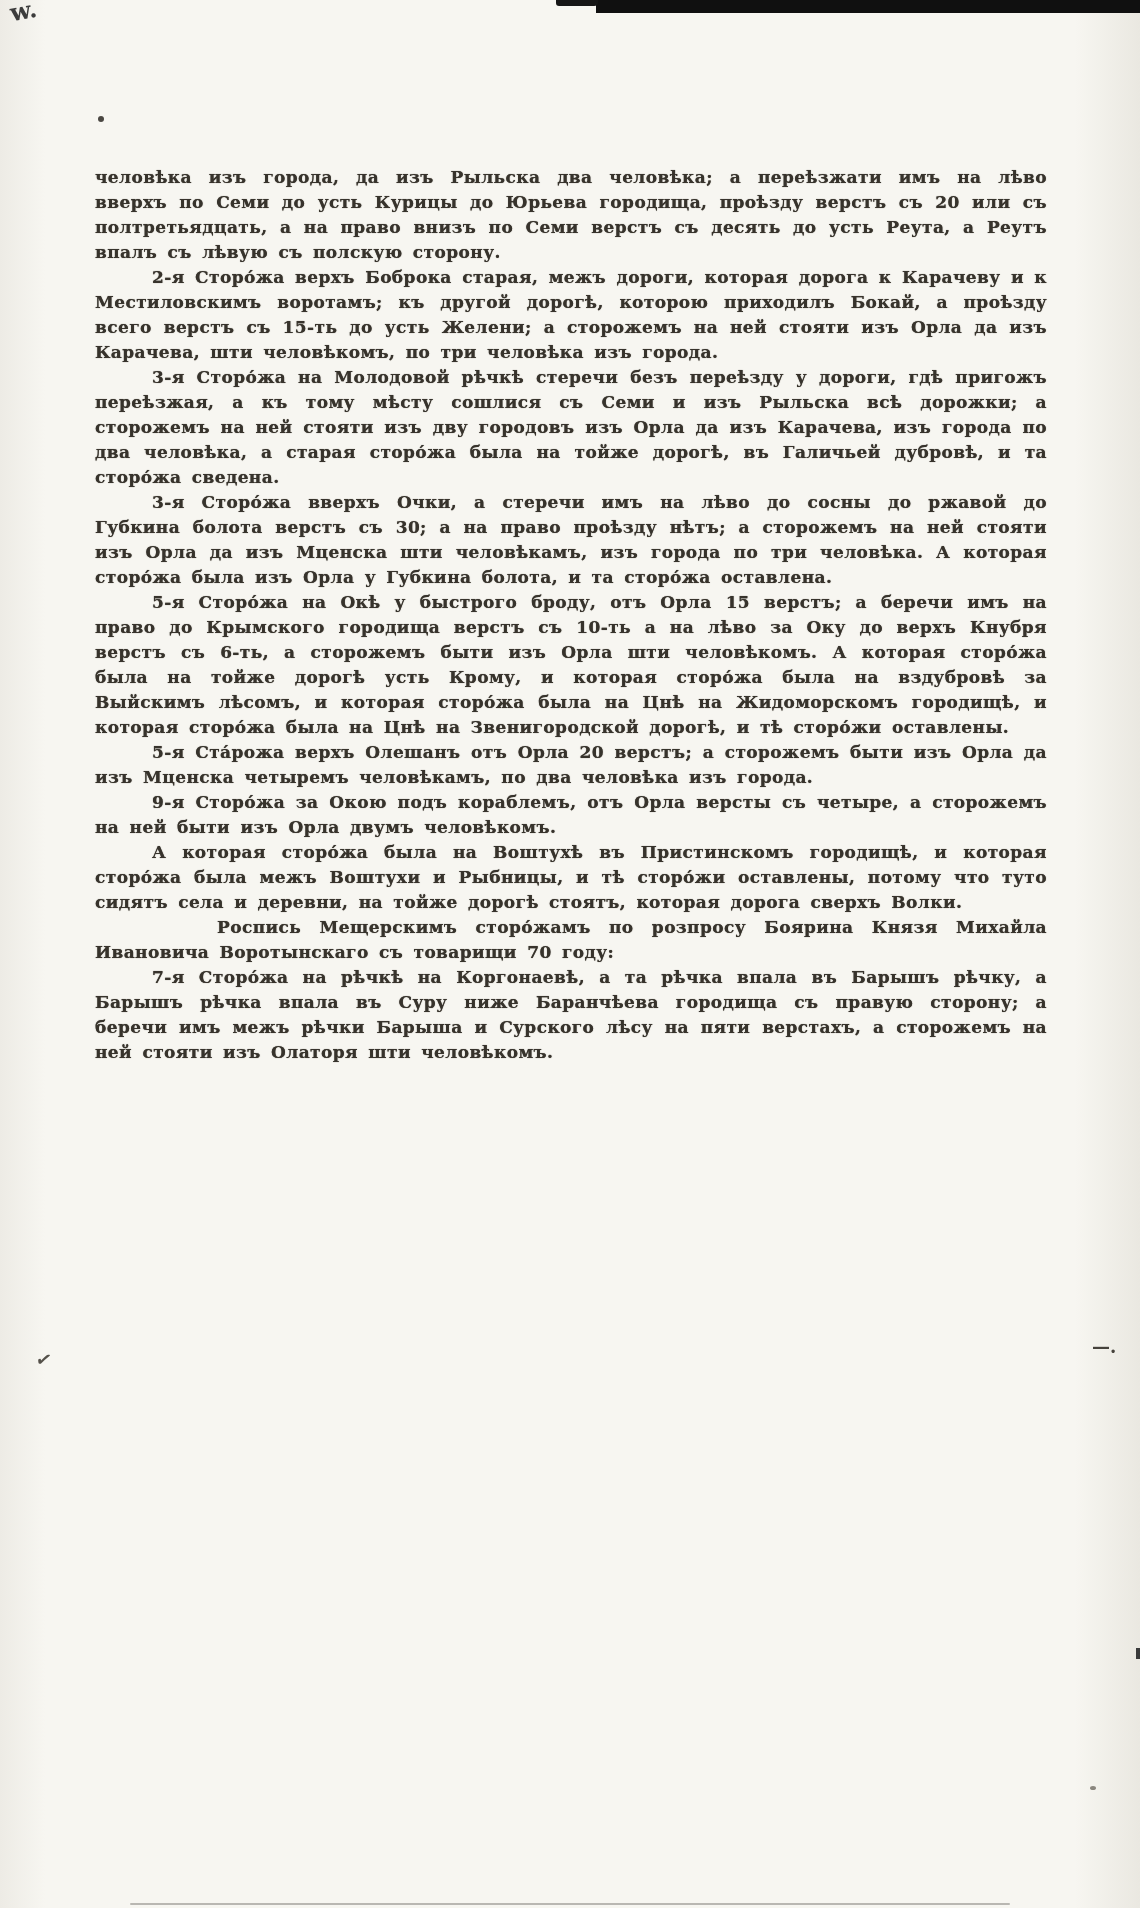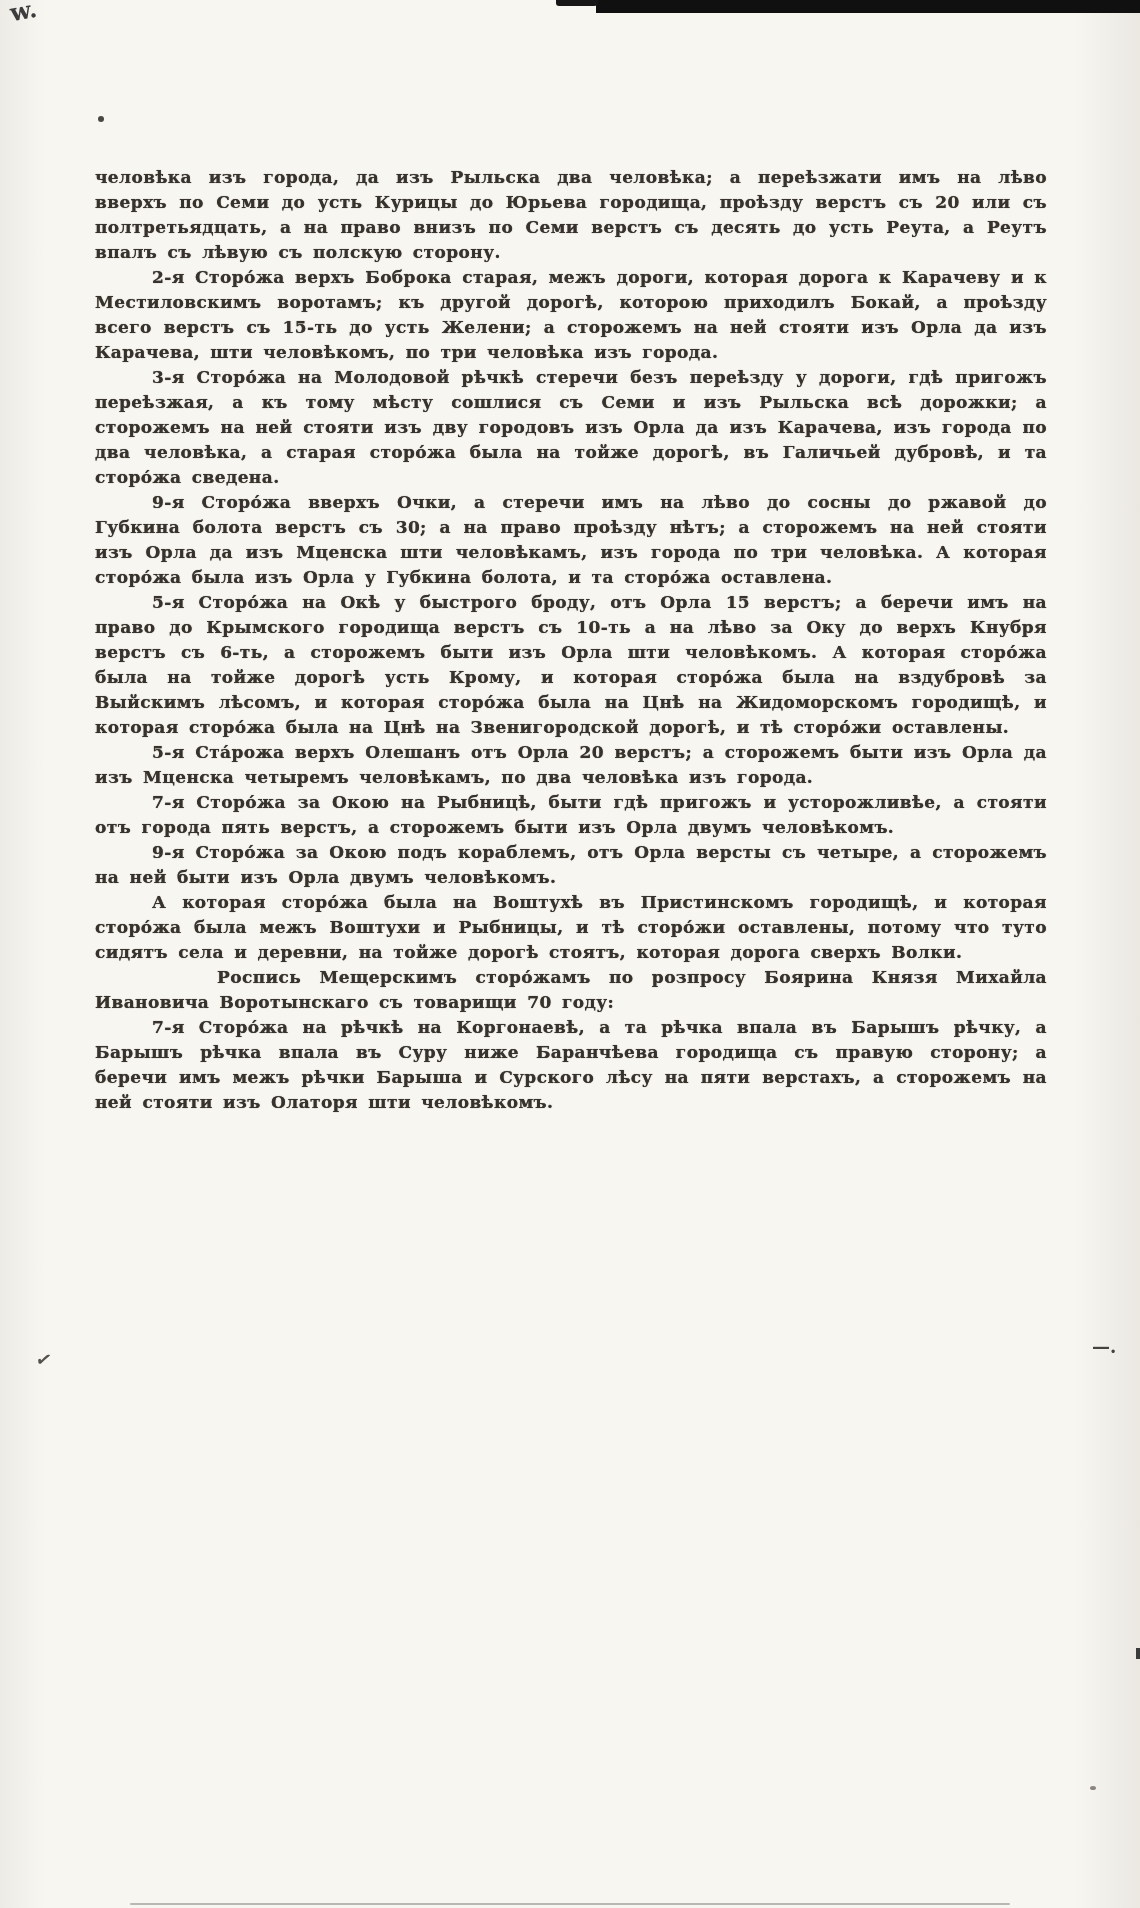--- a/index.html
+++ b/index.html
@@ -102,23 +102,22 @@
   <div class="dash-dot">—.</div>
   <div class="edge-tick"></div>
   <div class="speck-2"></div>
   <div class="bottom-line"></div>
 
 
   <div class="text-block">
     <p class="p-cont">человѣка изъ города, да изъ Рыльска два человѣка; а переѣзжати имъ на лѣво вверхъ по Семи до усть Курицы до Юрьева городища, проѣзду верстъ съ 20 или съ полтретьядцать, а на право внизъ по Семи верстъ съ десять до усть Реута, а Реутъ впалъ съ лѣвую съ полскую сторону.</p>
     <p class="p-indent">2-я Сторо́жа верхъ Боброка старая, межъ дороги, которая дорога к Карачеву и к Местиловскимъ воротамъ; къ другой дорогѣ, которою приходилъ Бокай, а проѣзду всего верстъ съ 15-ть до усть Желени; а сторожемъ на ней стояти изъ Орла да изъ Карачева, шти человѣкомъ, по три человѣка изъ города.</p>
     <p class="p-indent">3-я Сторо́жа на Молодовой рѣчкѣ стеречи безъ переѣзду у дороги, гдѣ пригожъ переѣзжая, а къ тому мѣсту сошлися съ Семи и изъ Рыльска всѣ дорожки; а сторожемъ на ней стояти изъ дву городовъ изъ Орла да изъ Карачева, изъ города по два человѣка, а старая сторо́жа была на тойже дорогѣ, въ Галичьей дубровѣ, и та сторо́жа сведена.</p>
-    <p class="p-indent">9-я Сторо́жа вверхъ Очки, а стеречи имъ на лѣво до сосны до ржавой до Губкина болота верстъ съ 30; а на право проѣзду нѣтъ; а сторожемъ на ней стояти изъ Орла да изъ Мценска шти человѣкамъ, изъ города по три человѣка. А которая сторо́жа была изъ Орла у Губкина болота, и та сторо́жа оставлена.</p>
+    <p class="p-indent">3-я Сторо́жа вверхъ Очки, а стеречи имъ на лѣво до сосны до ржавой до Губкина болота верстъ съ 30; а на право проѣзду нѣтъ; а сторожемъ на ней стояти изъ Орла да изъ Мценска шти человѣкамъ, изъ города по три человѣка. А которая сторо́жа была изъ Орла у Губкина болота, и та сторо́жа оставлена.</p>
     <p class="p-indent">5-я Сторо́жа на Окѣ у быстрого броду, отъ Орла 15 верстъ; а беречи имъ на право до Крымского городища верстъ съ 10-ть а на лѣво за Оку до верхъ Кнубря верстъ съ 6-ть, а сторожемъ быти изъ Орла шти человѣкомъ. А которая сторо́жа была на тойже дорогѣ усть Крому, и которая сторо́жа была на вздубровѣ за Выйскимъ лѣсомъ, и которая сторо́жа была на Цнѣ на Жидоморскомъ городищѣ, и которая сторо́жа была на Цнѣ на Звенигородской дорогѣ, и тѣ сторо́жи оставлены.</p>
     <p class="p-indent">5-я Ста́рожа верхъ Олешанъ отъ Орла 20 верстъ; а сторожемъ быти изъ Орла да изъ Мценска четыремъ человѣкамъ, по два человѣка изъ города.</p>
-    <p class="p-indent">7-я Сторо́жа за Окою на Рыбницѣ, быти гдѣ пригожъ и усторожливѣе, а стояти отъ города пять верстъ, а сторожемъ быти изъ Орла двумъ человѣкомъ.</p>
     <p class="p-indent">9-я Сторо́жа за Окою подъ кораблемъ, отъ Орла версты съ четыре, а сторожемъ на ней быти изъ Орла двумъ человѣкомъ.</p>
     <p class="p-indent">А которая сторо́жа была на Воштухѣ въ Пристинскомъ городищѣ, и которая сторо́жа была межъ Воштухи и Рыбницы, и тѣ сторо́жи оставлены, потому что туто сидятъ села и деревни, на тойже дорогѣ стоятъ, которая дорога сверхъ Волки.</p>
     <p class="p-big-indent">Роспись Мещерскимъ сторо́жамъ по розпросу Боярина Князя Михайла Ивановича Воротынскаго съ товарищи 70 году:</p>
     <p class="p-indent">7-я Сторо́жа на рѣчкѣ на Коргонаевѣ, а та рѣчка впала въ Барышъ рѣчку, а Барышъ рѣчка впала въ Суру ниже Баранчѣева городища съ правую сторону; а беречи имъ межъ рѣчки Барыша и Сурского лѣсу на пяти верстахъ, а сторожемъ на ней стояти изъ Олаторя шти человѣкомъ.</p>
   </div>
 
 </div>
 
 </body></html>

